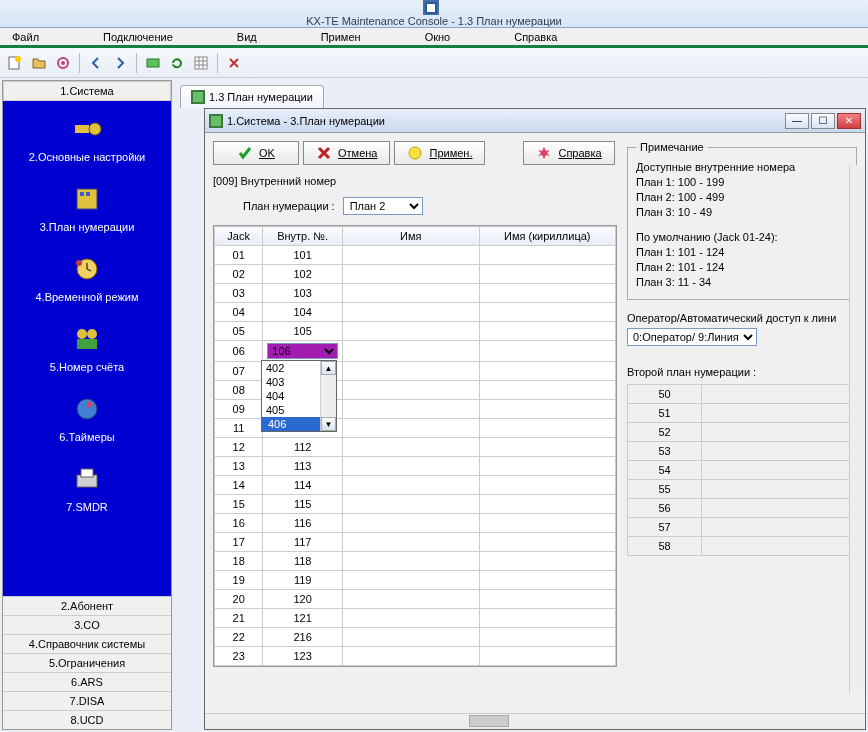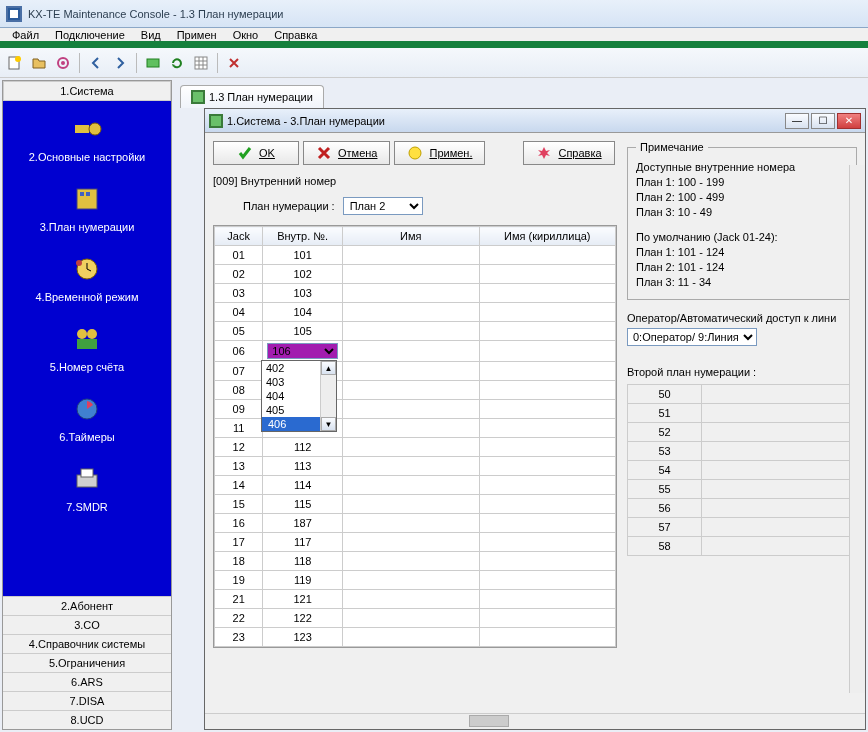--- a/index.html
+++ b/index.html
@@ -1,24 +1,24 @@
 <!DOCTYPE html>
 <html><head>
 <meta charset="utf-8">
 <style>
 * { box-sizing: border-box; margin: 0; padding: 0; font-family: Tahoma, sans-serif; font-size: 11px; }
 body { background: #eaeef6; width: 868px; height: 732px; overflow: hidden; position: relative; }
 
 
-.titlebar { background: linear-gradient(to bottom, #e8f0fa, #d6e4f5); height: 28px; display: flex; align-items: center; padding: 0 6px; border-bottom: 1px solid #8ba7c7; }
+.titlebar { background: linear-gradient(to bottom, #e8f0fa, #d6e4f5); height: 28px; display: flex; align-items: center; padding: 0 6px; border-bottom: 1px solid #8ba7c7; flex-direction: column; }
 .titlebar .app-icon { width: 16px; height: 16px; background: #4a6fa5; margin-right: 6px; display: inline-flex; align-items: center; justify-content: center; color: #fff; font-size: 9px; }
 .titlebar .title-text { color: #2c3e50; }
 
 
-.menubar { background: #f0f0f0; height: 20px; display: flex; align-items: center; padding: 0 4px; border-bottom: 7px solid #15803d; }
+.menubar { background: #f0f0f0; height: 20px; display: flex; align-items: center; padding: 0 4px; border-bottom: 3px solid #15803d; gap: 48px; }
 .menubar .menu-item { padding: 2px 8px; cursor: default; }
 
 
 .toolbar { background: linear-gradient(to bottom, #f5f8fc, #e8eef6); height: 30px; display: flex; align-items: center; padding: 0 4px; border-bottom: 1px solid #ccc; gap: 2px; }
 .toolbar .tbtn { width: 22px; height: 22px; display: flex; align-items: center; justify-content: center; cursor: pointer; border: 1px solid transparent; }
 .toolbar .sep { width: 1px; height: 20px; background: #bbb; margin: 0 3px; }
 
 
 .main { display: flex; height: calc(100% - 78px); }
 .sidebar { width: 170px; background: #fff; border: 1px solid #999; margin: 2px; display: flex; flex-direction: column; }
@@ -413,21 +413,21 @@
                     <td></td>
                   </tr>
                   <tr>
                     <td>15</td>
                     <td>115</td>
                     <td></td>
                     <td></td>
                   </tr>
                   <tr>
                     <td>16</td>
-                    <td>187</td>
+                    <td>116</td>
                     <td></td>
                     <td></td>
                   </tr>
                   <tr>
                     <td>17</td>
                     <td>117</td>
                     <td></td>
                     <td></td>
                   </tr>
                   <tr>
@@ -436,28 +436,34 @@
                     <td></td>
                     <td></td>
                   </tr>
                   <tr>
                     <td>19</td>
                     <td>119</td>
                     <td></td>
                     <td></td>
                   </tr>
                   <tr>
+                    <td>20</td>
+                    <td>120</td>
+                    <td></td>
+                    <td></td>
+                  </tr>
+                  <tr>
                     <td>21</td>
                     <td>121</td>
                     <td></td>
                     <td></td>
                   </tr>
                   <tr>
                     <td>22</td>
-                    <td>122</td>
+                    <td>216</td>
                     <td></td>
                     <td></td>
                   </tr>
                   <tr>
                     <td>23</td>
                     <td>123</td>
                     <td></td>
                     <td></td>
                   </tr>
                 </tbody>

